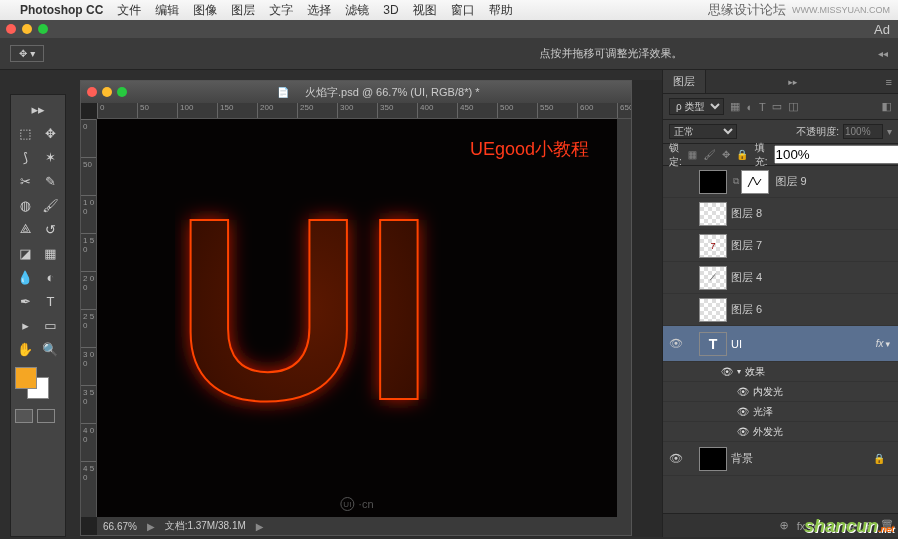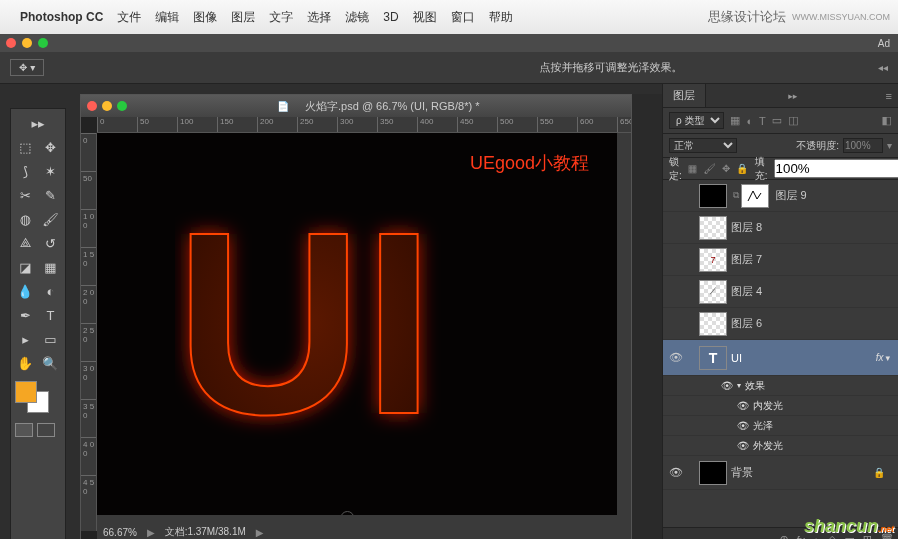--- a/index.html
+++ b/index.html
@@ -1,28 +1,28 @@
 <!DOCTYPE html>
 <html><head>
 <meta charset="utf-8">
 <style>
   * { margin: 0; padding: 0; box-sizing: border-box; font-family: "Helvetica Neue", Arial, sans-serif; }
   body { width: 898px; height: 539px; background: #2e2e2e; overflow: hidden; position: relative; }
   
-  .mac-menubar { height: 34px; background: linear-gradient(#f8f8f8, #e8e8e8); display: flex; align-items: center; padding: 0 8px; font-size: 12px; color: #333; }
+  .mac-menubar { height: 20px; background: linear-gradient(#f8f8f8, #e8e8e8); display: flex; align-items: center; padding: 0 8px; font-size: 12px; color: #333; }
   .mac-menubar .apple { font-size: 14px; margin-right: 12px; }
   .mac-menubar .app-name { font-weight: bold; margin-right: 14px; }
   .mac-menubar .menu-item { margin-right: 14px; cursor: default; }
   .mac-menubar .right-text { margin-left: auto; font-size: 13px; color: #666; }
   .mac-menubar .url { font-size: 9px; color: #999; margin-left: 6px; }
   
   .app-strip { height: 18px; background: #4a4a4a; display: flex; align-items: center; padding-left: 6px; }
   .app-strip .dot { width: 10px; height: 10px; border-radius: 50%; margin-right: 6px; }
   .dot.red { background: #ff5f56; } .dot.yellow { background: #ffbd2e; } .dot.green { background: #27c93f; }
-  .app-strip .right-label { margin-left: auto; color: #ccc; font-size: 10px; margin-right: 8px; }
+  .app-strip .right-label { margin-left: auto; color: #ccc; font-size: 13px; margin-right: 8px; }
   
   .options-bar { height: 32px; background: #3a3a3a; display: flex; align-items: center; padding: 0 10px; border-bottom: 1px solid #222; }
   .options-bar .tool-ico { border: 1px solid #666; padding: 2px 8px; color: #ccc; font-size: 10px; }
   .options-bar .hint { margin: 0 auto; color: #ccc; font-size: 11px; padding-left: 300px; }
   .options-bar .panel-toggle { color: #999; font-size: 10px; }
   
   .main-area { display: flex; height: calc(100% - 72px); }
   
   .tools-spacer { width: 10px; }
   .tools-panel { width: 56px; background: #444; border: 1px solid #222; margin-top: 24px; display: flex; flex-direction: column; padding: 2px; }
@@ -40,21 +40,21 @@
   .doc-titlebar .dot { width: 10px; height: 10px; border-radius: 50%; margin-right: 5px; }
   .doc-titlebar .title { margin: 0 auto; }
   .doc-titlebar .icon { margin-right: 4px; font-size: 10px; color: #4a90e2; }
   .ruler-h { height: 16px; background: #3a3a3a; border-bottom: 1px solid #555; display: flex; font-size: 8px; color: #999; overflow: hidden; margin-left: 16px; }
   .ruler-h div { width: 40px; flex-shrink: 0; border-left: 1px solid #666; padding-left: 2px; }
   .ruler-v { position: absolute; top: 38px; left: 0; width: 16px; bottom: 18px; background: #3a3a3a; border-right: 1px solid #555; font-size: 8px; color: #999; }
   .ruler-v div { height: 38px; border-top: 1px solid #666; padding-top: 2px; padding-left: 2px; }
   .canvas-content { position: absolute; top: 38px; left: 16px; right: 14px; bottom: 18px; background: #050303; overflow: hidden; padding-left: 44px; }
   .canvas-content .watermark { position: absolute; top: 18px; right: 28px; color: #ff3a1a; font-size: 18px; font-weight: 500; }
   .logo-bottom { position: absolute; bottom: 6px; left: 50%; transform: translateX(-50%); color: #555; font-size: 11px; display: flex; align-items: center; gap: 4px; }
-  .scrollbar-h { position: absolute; bottom: 0; left: 16px; right: 0; height: 34px; background: #3a3a3a; display: flex; align-items: center; font-size: 10px; color: #ccc; padding: 0 6px; gap: 10px; }
+  .scrollbar-h { position: absolute; bottom: 0; left: 16px; right: 0; height: 18px; background: #3a3a3a; display: flex; align-items: center; font-size: 10px; color: #ccc; padding: 0 6px; gap: 10px; }
   .scrollbar-v { position: absolute; top: 38px; right: 0; width: 14px; bottom: 18px; background: #3a3a3a; }
   
   .panels-right { width: 236px; background: #3a3a3a; border-left: 1px solid #222; display: flex; flex-direction: column; font-size: 11px; color: #ccc; }
   .panel-tabbar { height: 24px; background: #333; display: flex; align-items: center; border-bottom: 1px solid #222; }
   .panel-tabbar .tab { padding: 0 10px; height: 100%; display: flex; align-items: center; background: #3a3a3a; border-right: 1px solid #222; }
   .panel-tabbar .menu-icon { margin-left: auto; margin-right: 6px; color: #999; }
   .panel-tabbar .expand-icon { margin-right: 6px; color: #999; font-size: 9px; }
   .filter-row { height: 26px; display: flex; align-items: center; padding: 0 6px; gap: 6px; border-bottom: 1px solid #222; }
   .filter-row select { background: #333; color: #ccc; border: 1px solid #222; font-size: 10px; padding: 1px 2px; }
   .filter-row .mini-ico { color: #888; font-size: 11px; }

